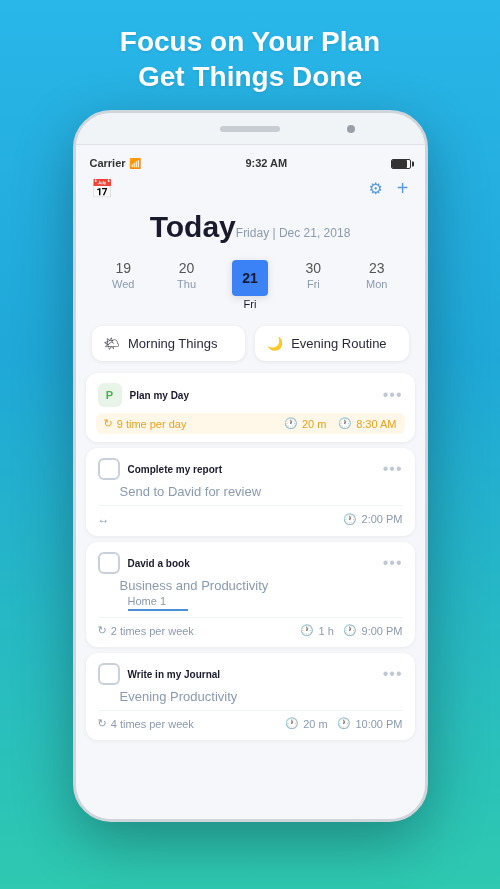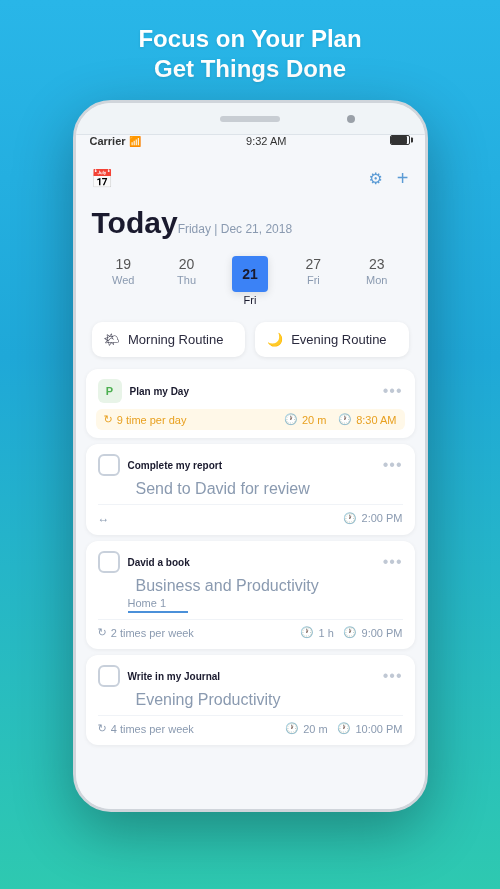--- a/index.html
+++ b/index.html
@@ -11,21 +11,21 @@
       background: linear-gradient(180deg, #29b6e8 0%, #1fa8d8 40%, #2ec9b0 100%);
       display: flex;
       flex-direction: column;
       align-items: center;
     }
 
     .hero-text {
       text-align: center;
       color: white;
       font-weight: 800;
-      font-size: 24px;
+      font-size: 28px;
       line-height: 1.25;
       padding: 24px 20px 16px;
       text-shadow: 0 1px 3px rgba(0,0,0,0.1);
     }
 
     .phone-wrapper {
       width: 360px;
       flex: 1;
       position: relative;
       display: flex;
@@ -68,30 +68,30 @@
       position: absolute;
       right: 70px;
       top: 50%;
       transform: translateY(-50%);
     }
 
     .status-bar {
       background: #f5f7fa;
       height: 24px;
       display: flex;
-      align-items: flex-start;
+      align-items: flex-end;
       justify-content: space-between;
       padding: 0 14px;
       font-size: 11px;
       font-weight: 600;
       color: #333;
     }
 
     .status-left { display: flex; align-items: center; gap: 4px; }
-    .status-center { font-weight: 400; }
+    .status-center { font-weight: 700; }
     .status-right { display: flex; align-items: center; gap: 3px; }
 
     .wifi-icon { font-size: 10px; }
     .battery-icon {
       width: 20px;
       height: 10px;
       border: 1.5px solid #333;
       border-radius: 2px;
       position: relative;
       display: inline-block;
@@ -129,23 +129,22 @@
 
     .toolbar-right {
       display: flex;
       gap: 14px;
       align-items: center;
     }
 
     .header-section {
       padding: 4px 16px 10px;
       display: flex;
-      justify-content: flex-start;
+      justify-content: center;
       align-items: baseline;
-      margin-top: 6px;
     }
 
     .today-title {
       font-size: 30px;
       font-weight: 700;
       color: #1a1a2e;
     }
 
     .date-label {
       font-size: 12px;
@@ -265,23 +264,23 @@
       flex-shrink: 0;
     }
 
     .task-title {
       font-size: 10px;
       font-weight: 600;
       color: #1a1a2e;
     }
 
     .task-subtitle {
-      font-size: 16px;
+      font-size: 13px;
       color: #8a9ab0;
-      margin-left: 38px;
+      margin-left: 22px;
     }
 
     .task-tag {
       font-size: 11px;
       color: #8a9ab0;
       margin-left: 30px;
       margin-top: 2px;
     }
 
     .three-dots {
@@ -384,33 +383,33 @@
         </div>
         <div class="cal-day">
           <div class="cal-num">20</div>
           <div class="cal-name">Thu</div>
         </div>
         <div class="cal-day active">
           <div class="cal-num">21</div>
           <div class="cal-name">Fri</div>
         </div>
         <div class="cal-day">
-          <div class="cal-num">27</div>
+          <div class="cal-num">30</div>
           <div class="cal-name">Fri</div>
         </div>
         <div class="cal-day">
           <div class="cal-num">23</div>
           <div class="cal-name">Mon</div>
         </div>
       </div>
 
       <div class="routine-buttons">
         <button class="routine-btn">
           <span>🌤</span>
-          <span>Morning Routine</span>
+          <span>Morning Things</span>
         </button>
         <button class="routine-btn">
           <span>🌙</span>
           <span>Evening Routine</span>
         </button>
       </div>
 
       <div class="task-list">
 
         <div class="task-card">

